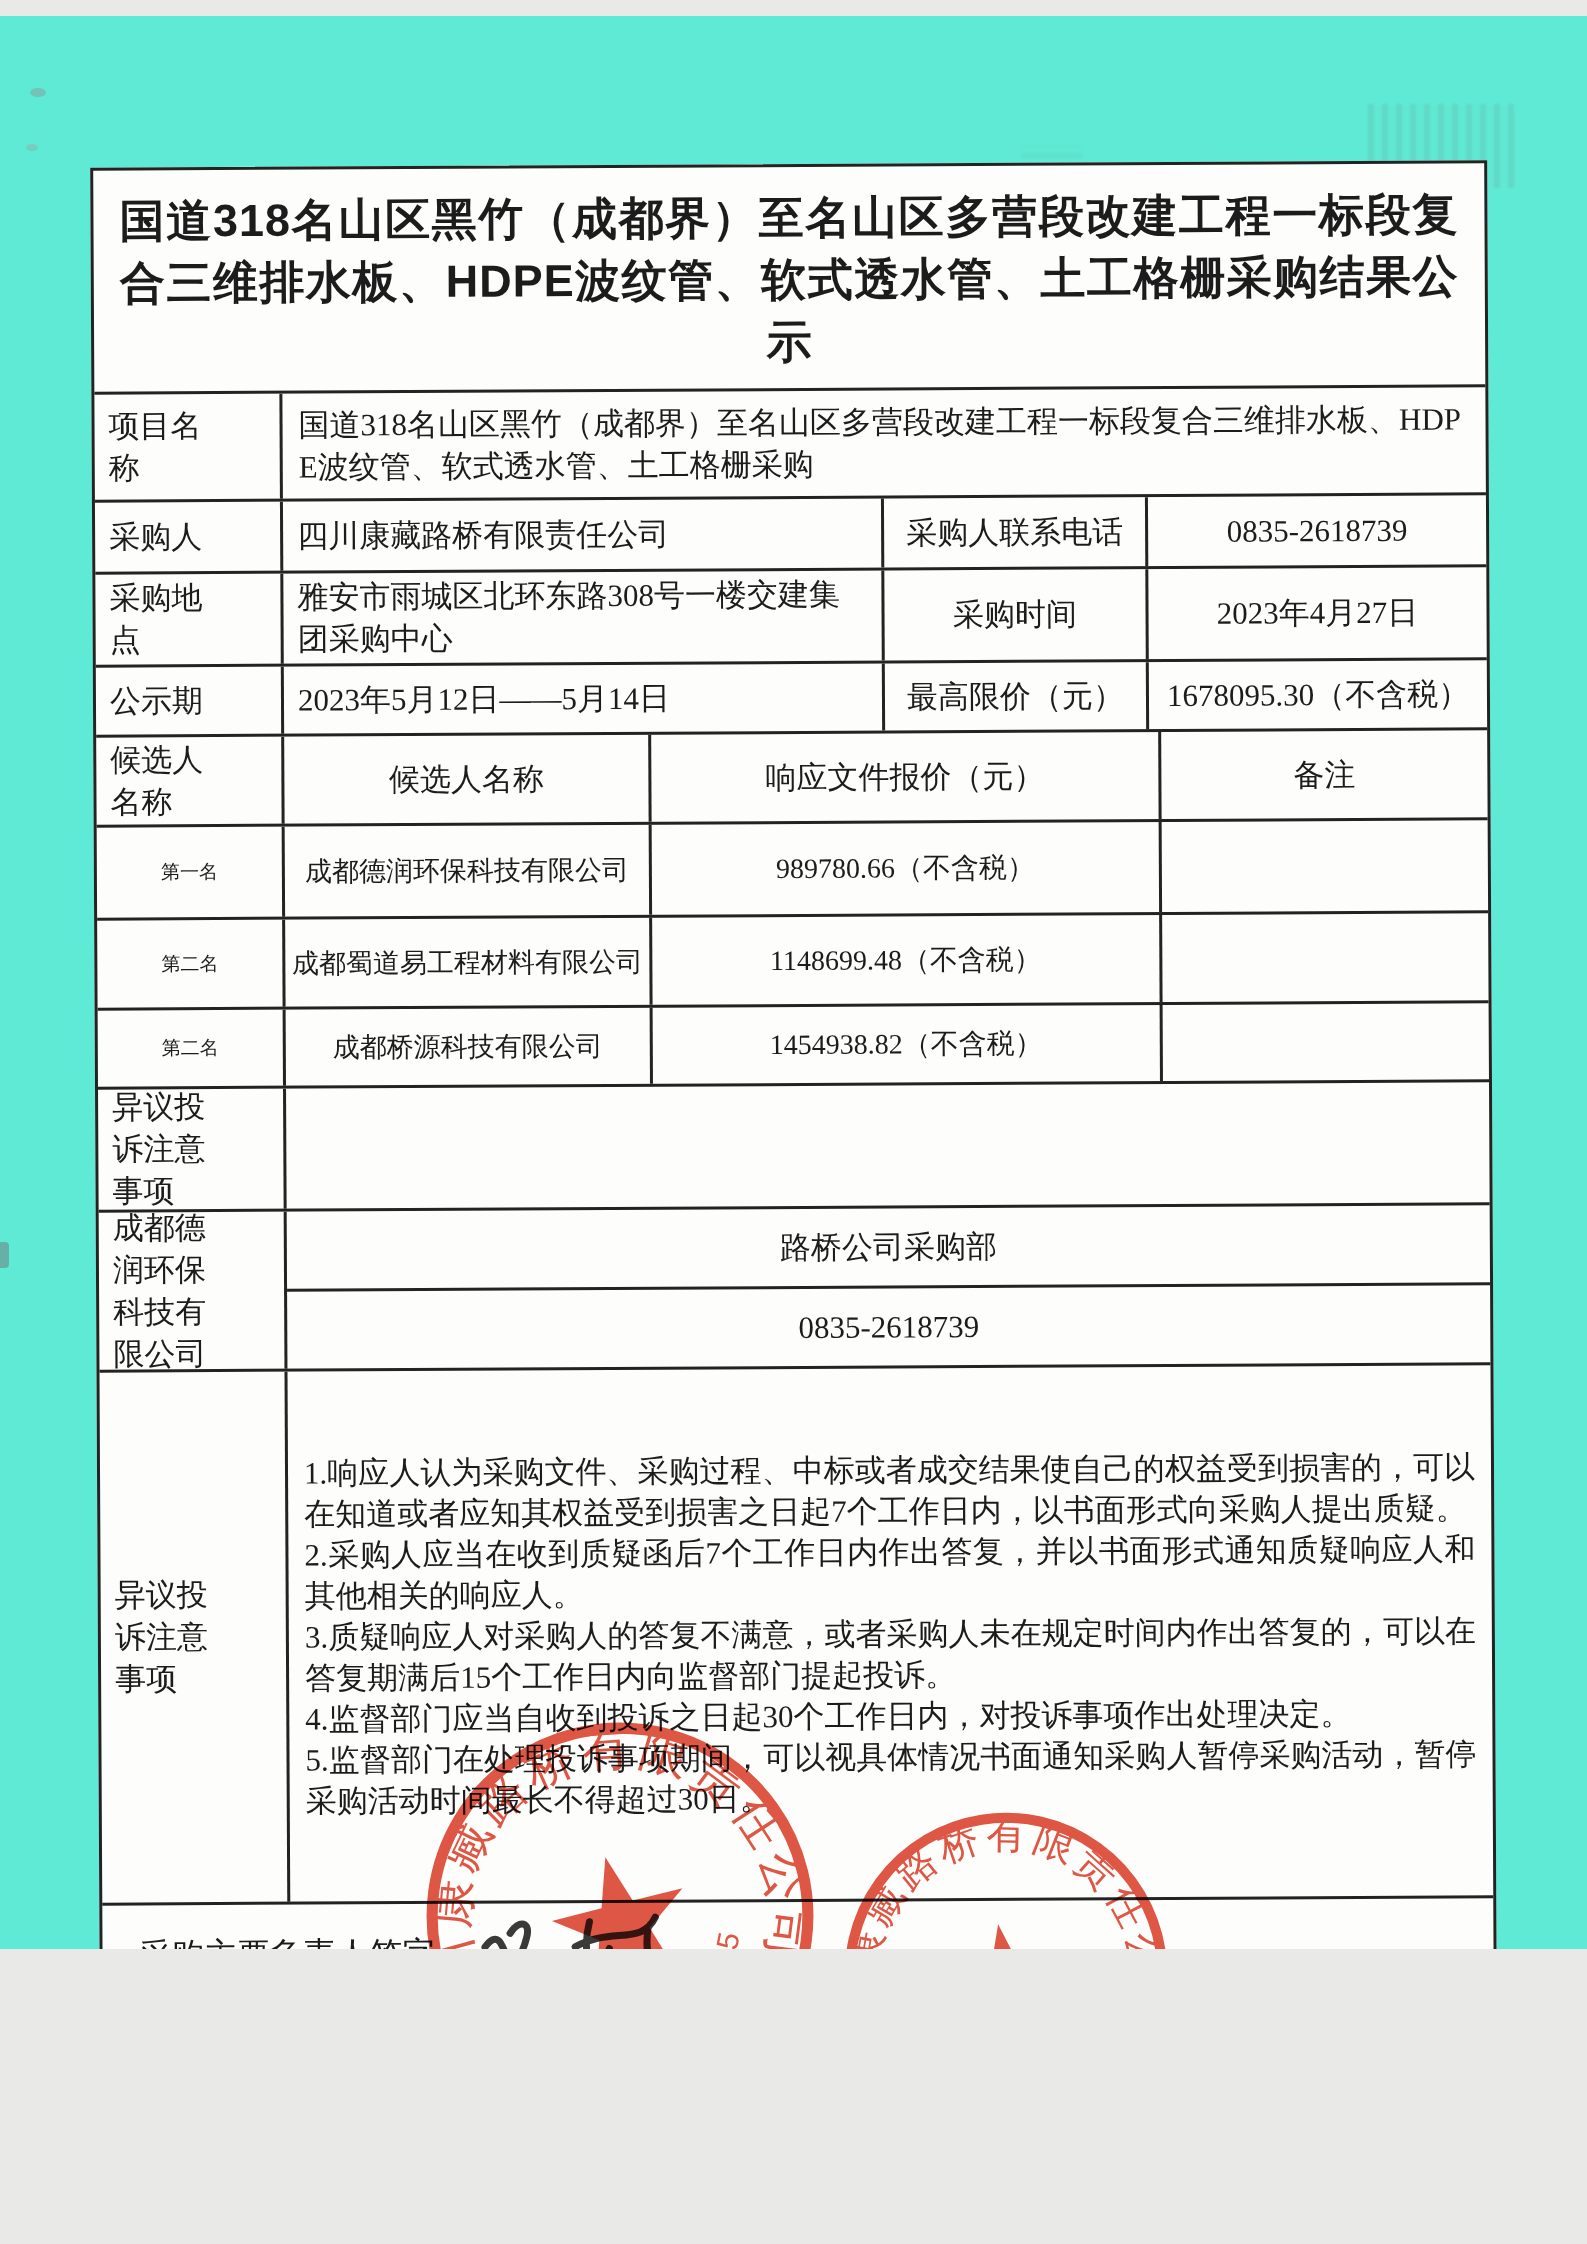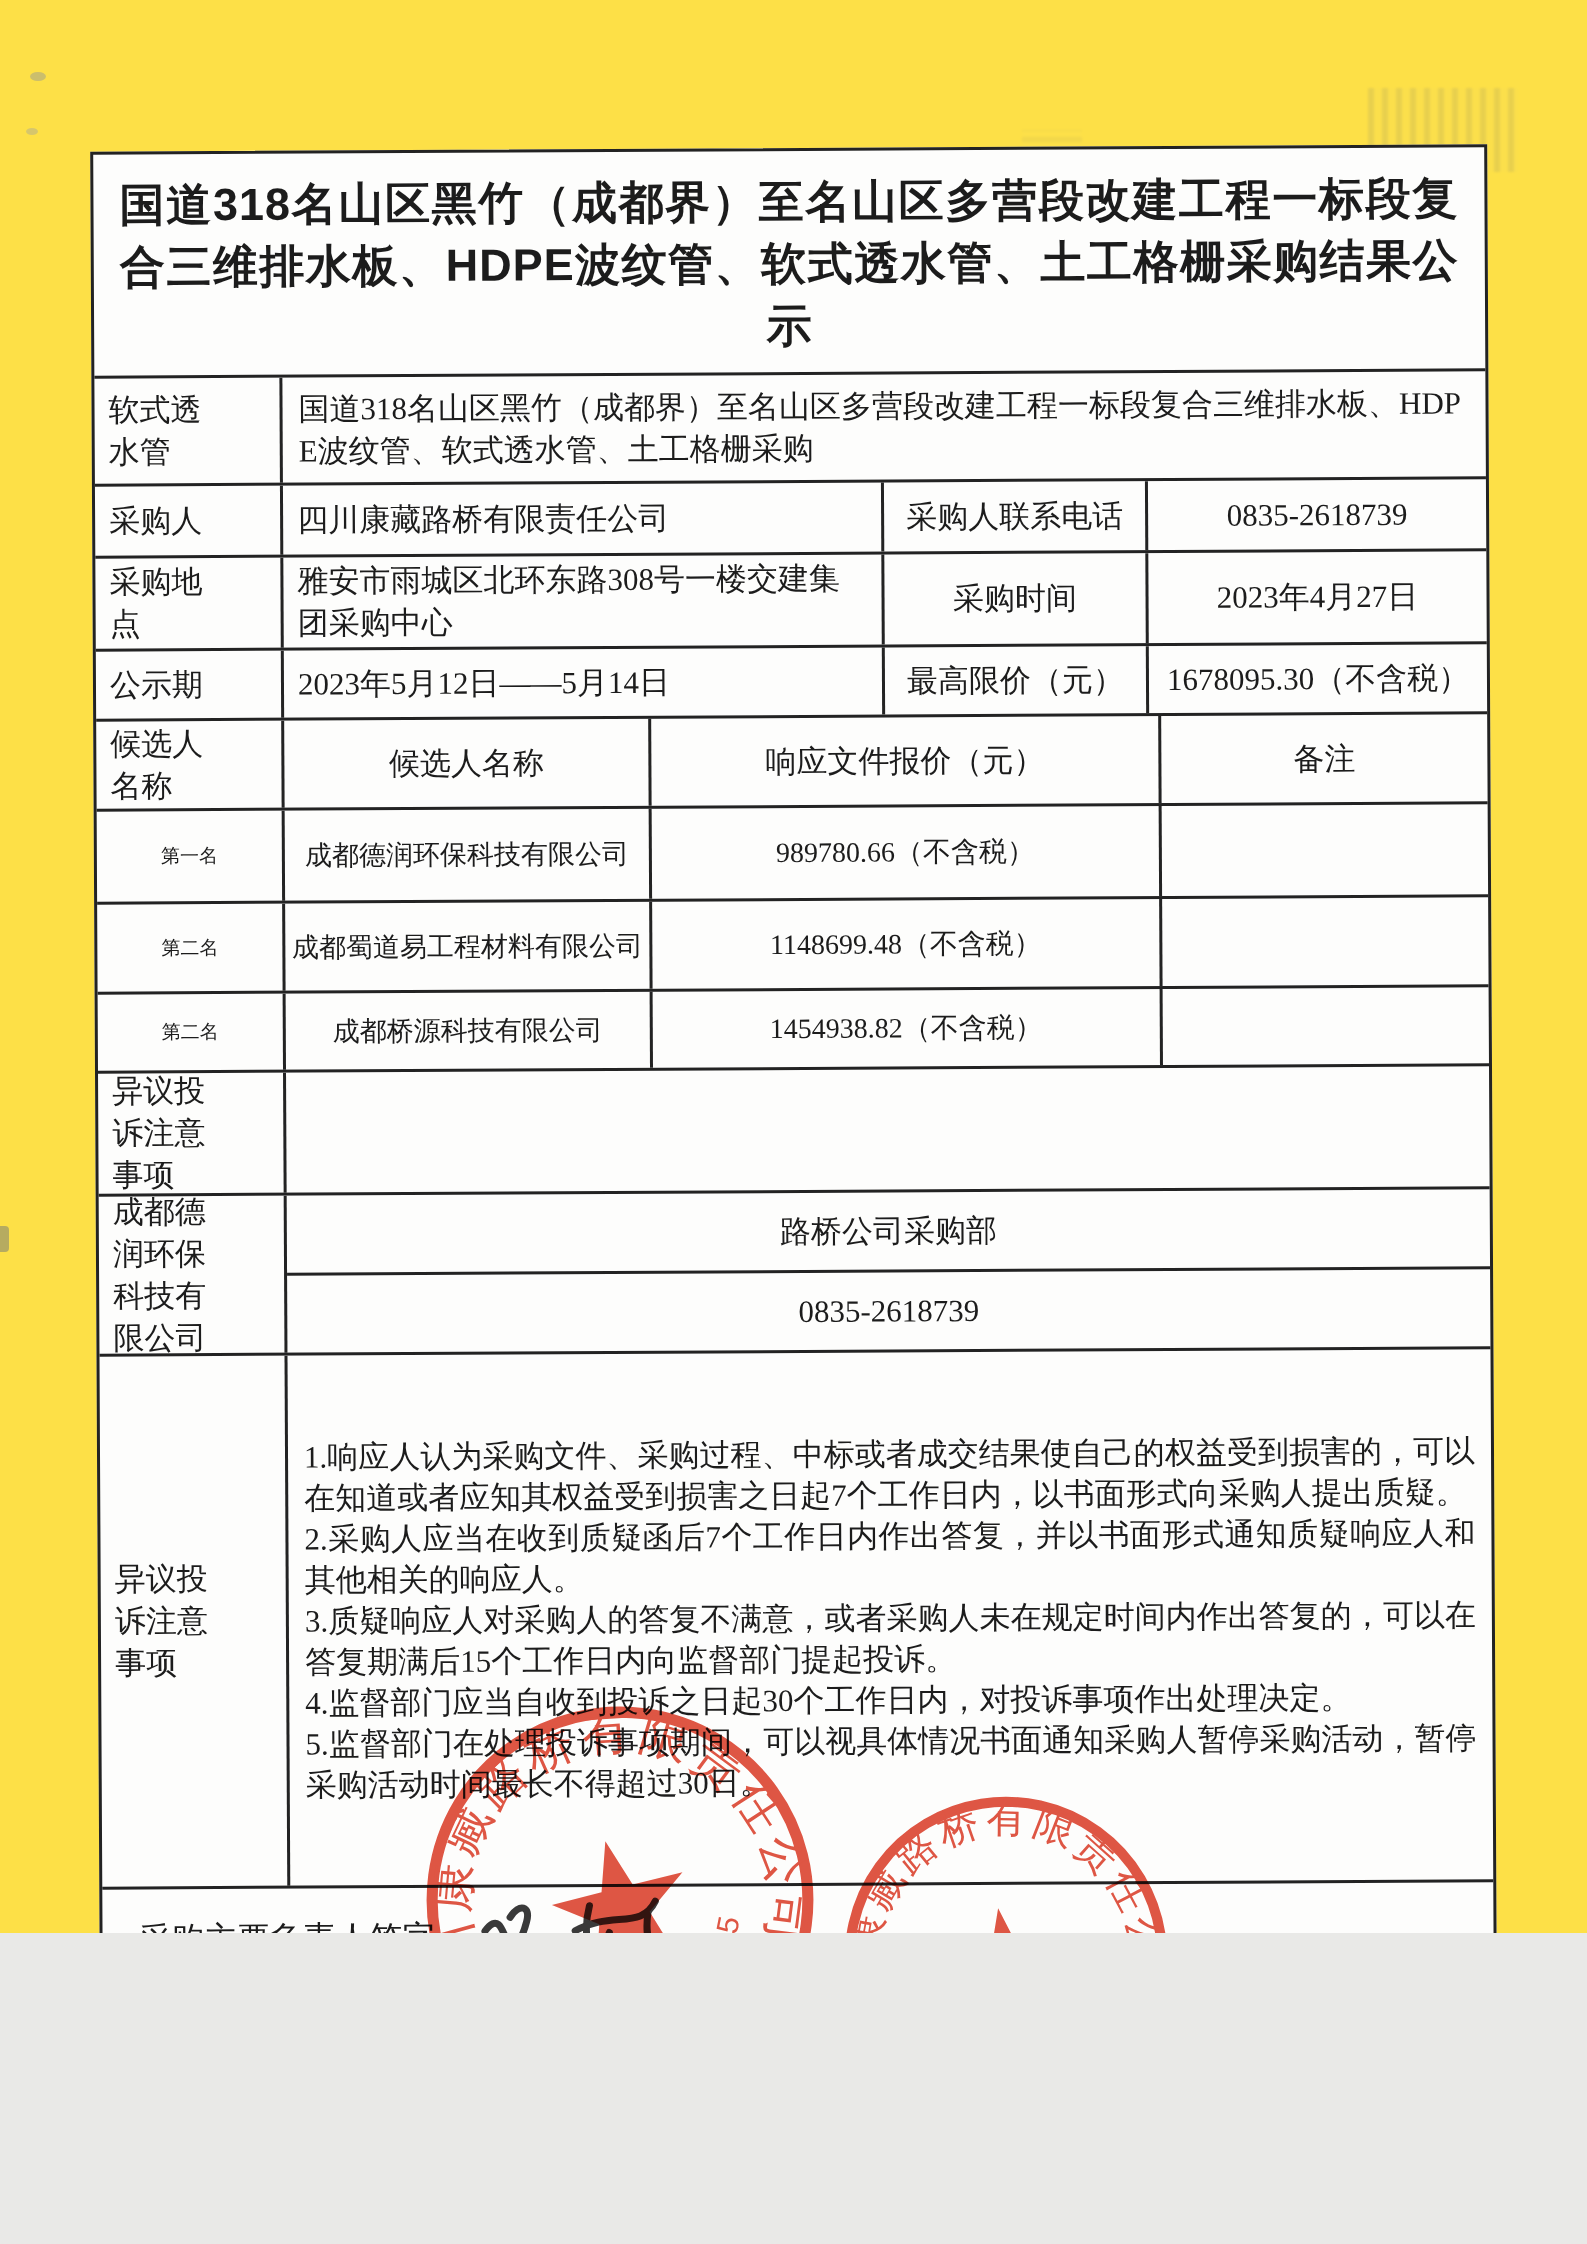--- a/index.html
+++ b/index.html
@@ -1,19 +1,19 @@
 <!DOCTYPE html>
 <html><head>
 <meta charset="utf-8">
 <style>
   * { margin:0; padding:0; box-sizing:border-box; }
   html,body { background:#e9e9e7; }
   .page {
-    position:relative; width:1587px; height:1933px; margin:0 auto;
-    background:#fde047; overflow:hidden;
+    position:relative; width:1587px; height:1933px; margin:16px auto;
+    background:#5eead4; overflow:hidden;
     font-family:"Liberation Serif", serif; color:#1c1c1c;
   }
   .doc {
     position:absolute; left:95px; top:148px; width:1397px;
     border:3px solid #232323; background:#fdfdfc;
     transform:rotate(-0.3deg);
   }
   .row { display:flex; border-bottom:3px solid #232323; align-items:stretch; }
   .row:last-child { border-bottom:none; }
   .cell { border-right:3px solid #232323; font-size:31px; line-height:42px; }
@@ -96,21 +96,21 @@
   <div class="artifact cell-smudge"></div>
 
   <div class="doc">
 
     <div class="row h-title">
       <div class="cell title-cell">国道318名山区黑竹（成都界）至名山区多营段改建工程一标段复合三维排水板、HDPE波纹管、软式透水管、土工格栅采购结果公示</div>
     </div>
 
     <div class="row h-project">
       <div class="cell lbl">
-          <span>软式透水管</span>
+          <span>项目名称</span>
         </div>
       <div class="cell v-span">国道318名山区黑竹（成都界）至名山区多营段改建工程一标段复合三维排水板、HDPE波纹管、软式透水管、土工格栅采购</div>
     </div>
 
     <div class="row h-purchaser">
       <div class="cell lbl">
           <span>采购人</span>
         </div>
       <div class="cell v-left w-col2">四川康藏路桥有限责任公司</div>
       <div class="cell mid">采购人联系电话</div>

